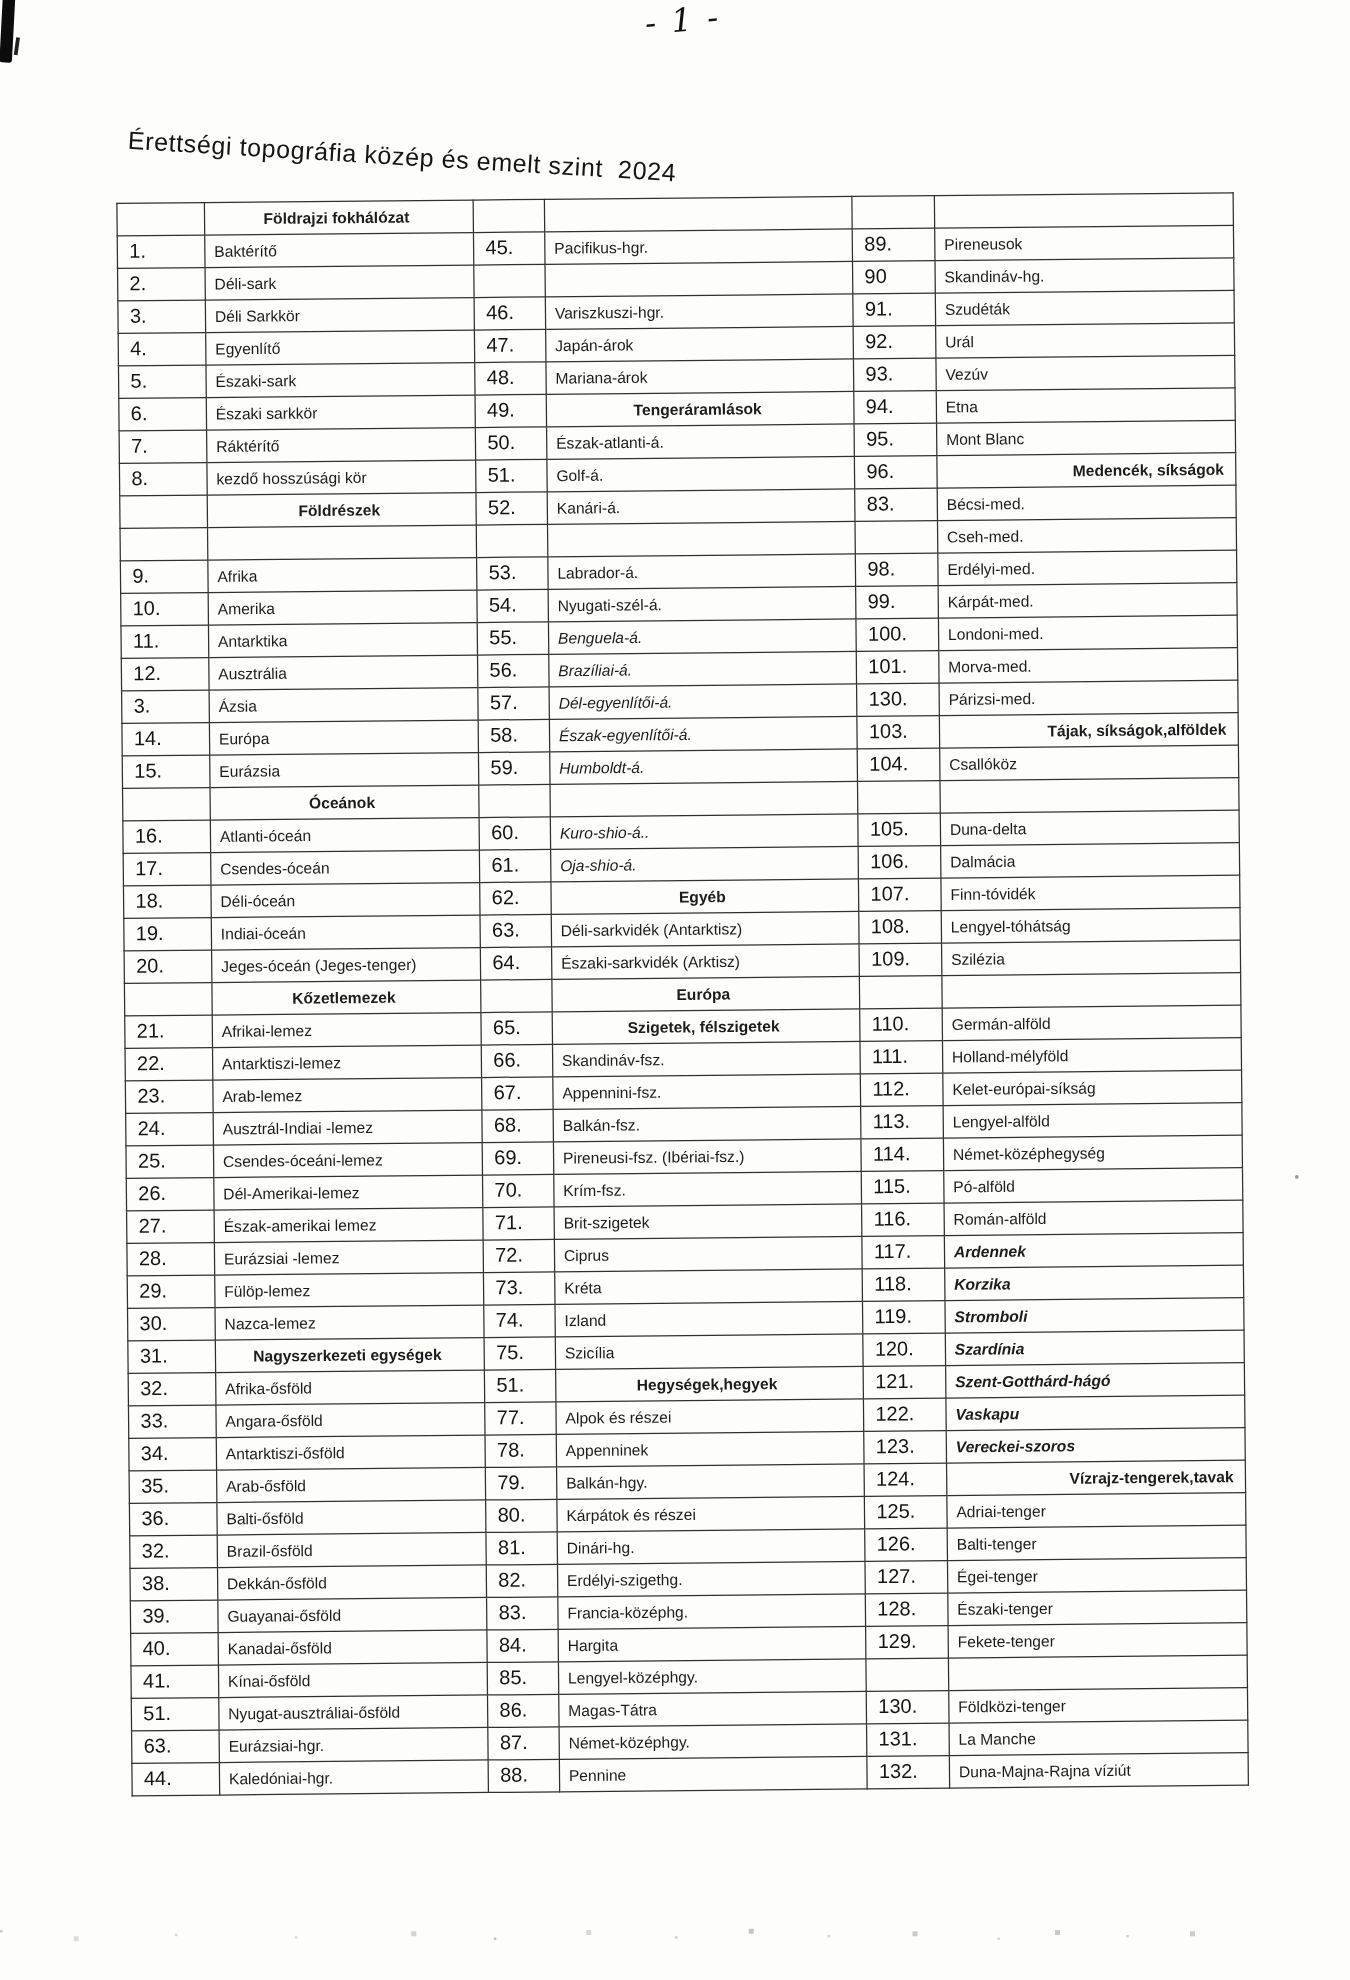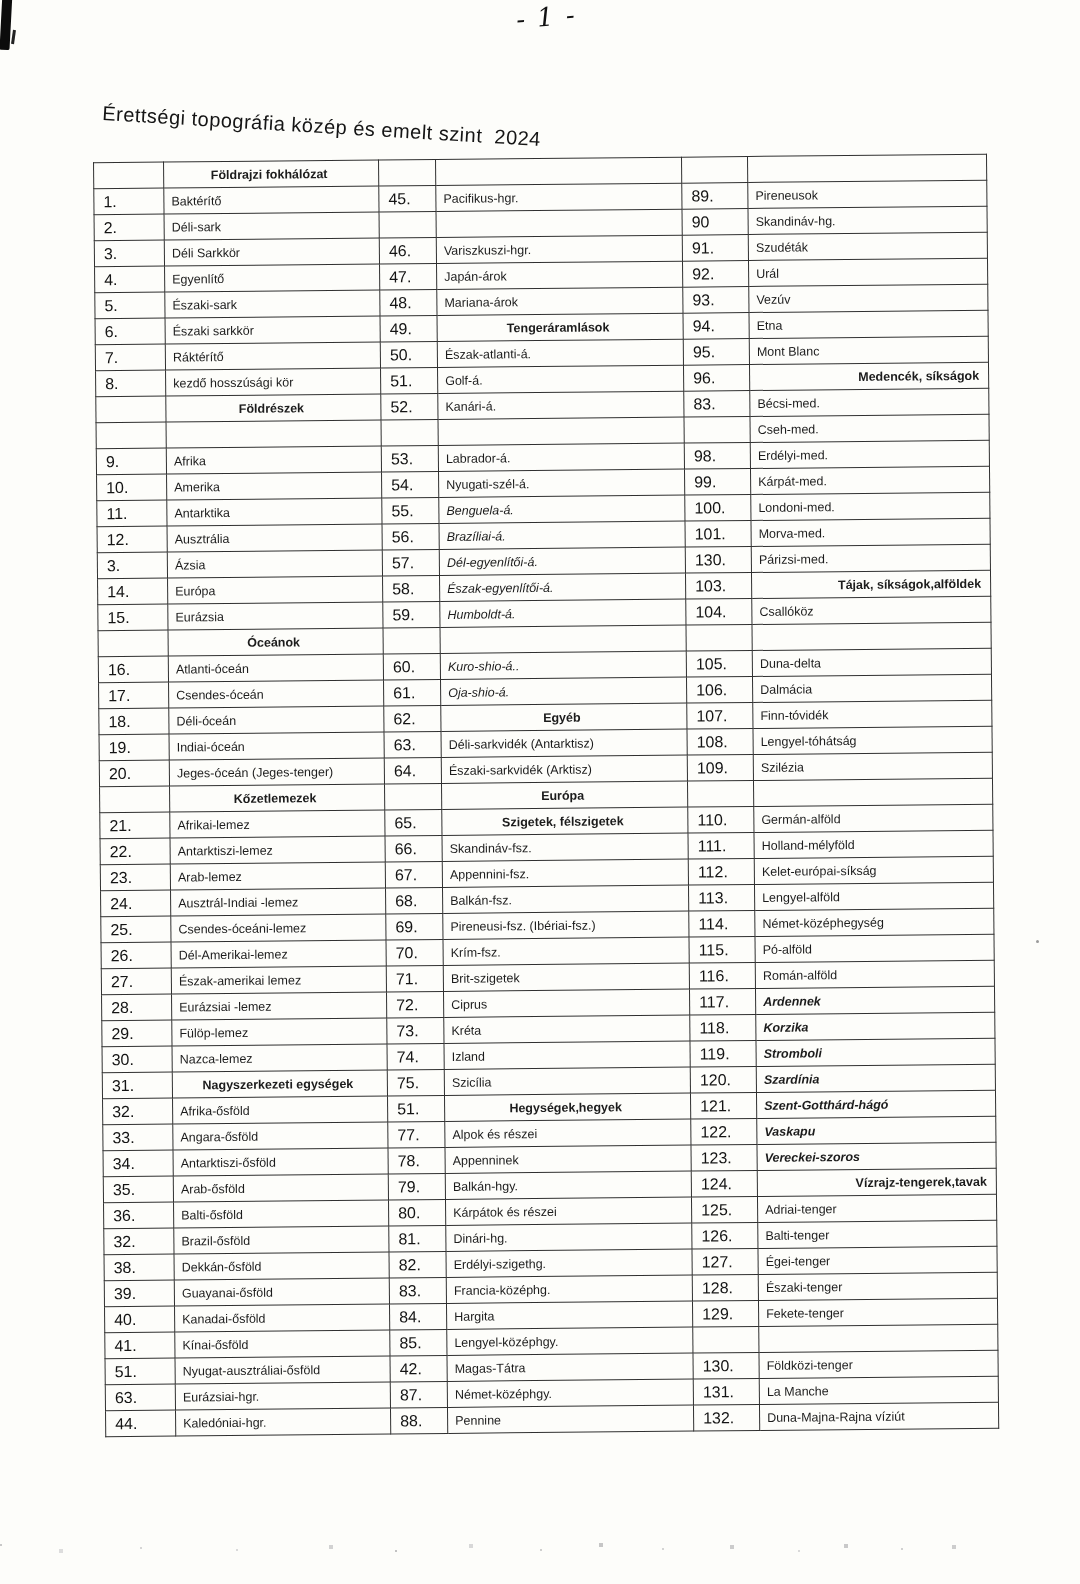--- a/index.html
+++ b/index.html
@@ -494,21 +494,21 @@
             <td class="num">41.</td>
             <td class="label">Kínai-ősföld</td>
             <td class="num">85.</td>
             <td class="label">Lengyel-középhgy.</td>
             <td class="num"></td>
             <td class="label"></td>
           </tr>
           <tr>
             <td class="num">51.</td>
             <td class="label">Nyugat-ausztráliai-ősföld</td>
-            <td class="num">42.</td>
+            <td class="num">86.</td>
             <td class="label">Magas-Tátra</td>
             <td class="num">130.</td>
             <td class="label">Földközi-tenger</td>
           </tr>
           <tr>
             <td class="num">63.</td>
             <td class="label">Eurázsiai-hgr.</td>
             <td class="num">87.</td>
             <td class="label">Német-középhgy.</td>
             <td class="num">131.</td>

